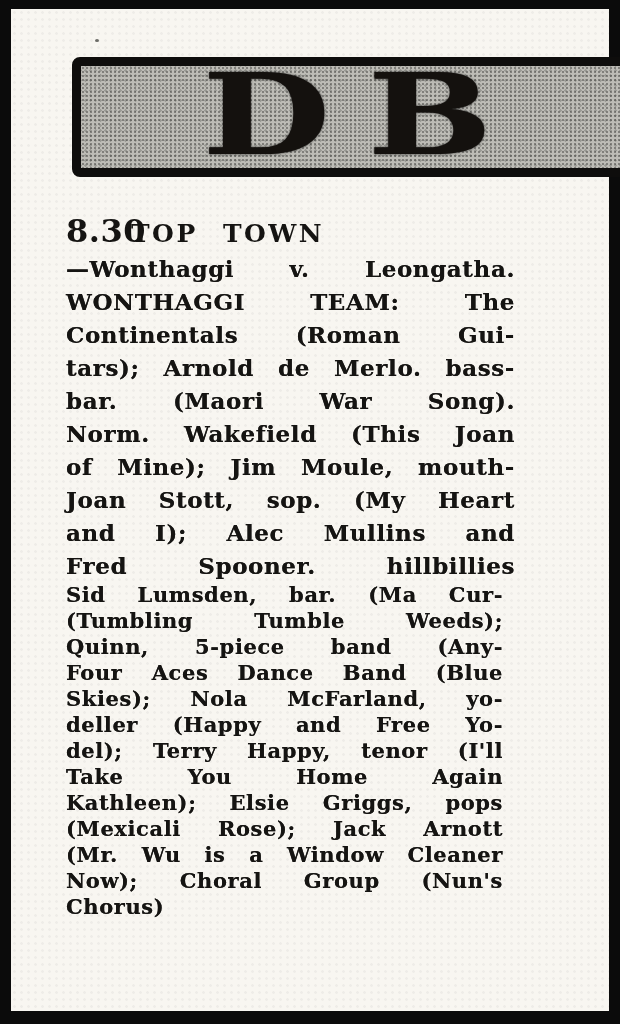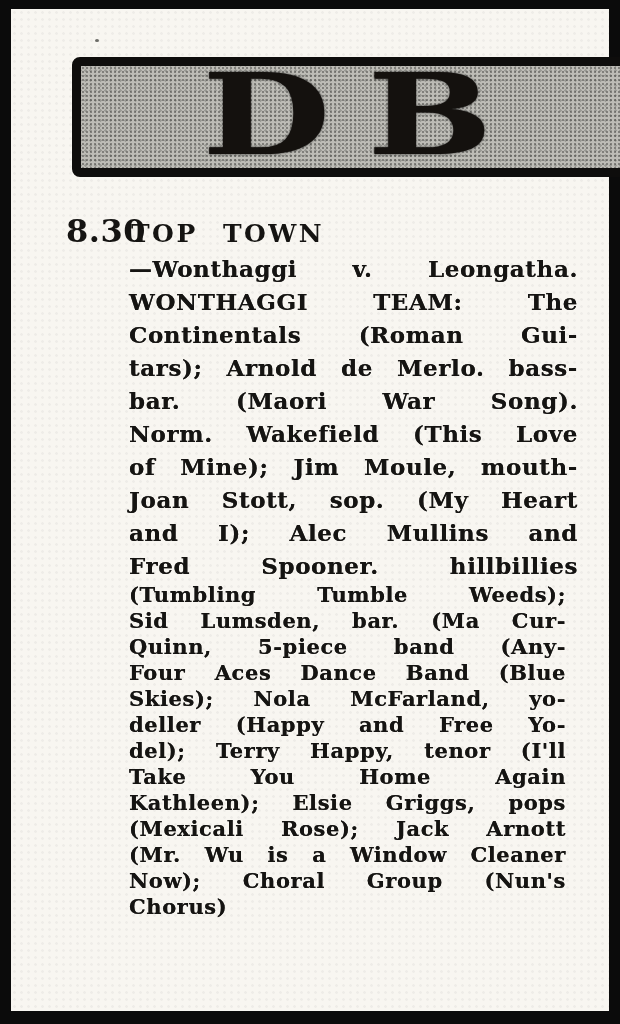--- a/index.html
+++ b/index.html
@@ -79,21 +79,20 @@
     flex: 0 0 65px;
   }
   .title {
     font-weight: 700;
     font-size: 25px;
     letter-spacing: 2.5px;
     word-spacing: 14px;
     white-space: nowrap;
   }
   .lines {
-    margin-left: 63px;
     text-align: justify;
     font-weight: 700;
   }
   .lines .line {
     text-align: justify;
     text-align-last: justify;
     letter-spacing: 0.6px;
     text-shadow: 0 0 0.5px rgba(15,14,12,0.8);
   }
   .lines-large {
@@ -129,30 +128,30 @@
       <span class="time">8.30</span>
       <span class="title">TOP TOWN</span>
     </div>
 
     <div class="lines lines-large">
         <div class="line">—Wonthaggi v. Leongatha.</div>
         <div class="line">WONTHAGGI TEAM: The</div>
         <div class="line">Continentals (Roman Gui-</div>
         <div class="line">tars); Arnold de Merlo. bass-</div>
         <div class="line">bar. (Maori War Song).</div>
-        <div class="line">Norm. Wakefield (This Love</div>
+        <div class="line">Norm. Wakefield (This Joan</div>
         <div class="line">of Mine); Jim Moule, mouth-</div>
         <div class="line">Joan Stott, sop. (My Heart</div>
         <div class="line">and I); Alec Mullins and</div>
         <div class="line">Fred Spooner. hillbillies</div>
       </div>
 
     <div class="lines lines-small">
+        <div class="line">Sid Lumsden, bar. (Ma Cur-</div>
         <div class="line">(Tumbling Tumble Weeds);</div>
-        <div class="line">Sid Lumsden, bar. (Ma Cur-</div>
         <div class="line">Quinn, 5-piece band (Any-</div>
         <div class="line">Four Aces Dance Band (Blue</div>
         <div class="line">Skies); Nola McFarland, yo-</div>
         <div class="line">deller (Happy and Free Yo-</div>
         <div class="line">del); Terry Happy, tenor (I'll</div>
         <div class="line">Take You Home Again</div>
         <div class="line">Kathleen); Elsie Griggs, pops</div>
         <div class="line">(Mexicali Rose); Jack Arnott</div>
         <div class="line">(Mr. Wu is a Window Cleaner</div>
         <div class="line">Now); Choral Group (Nun's</div>

